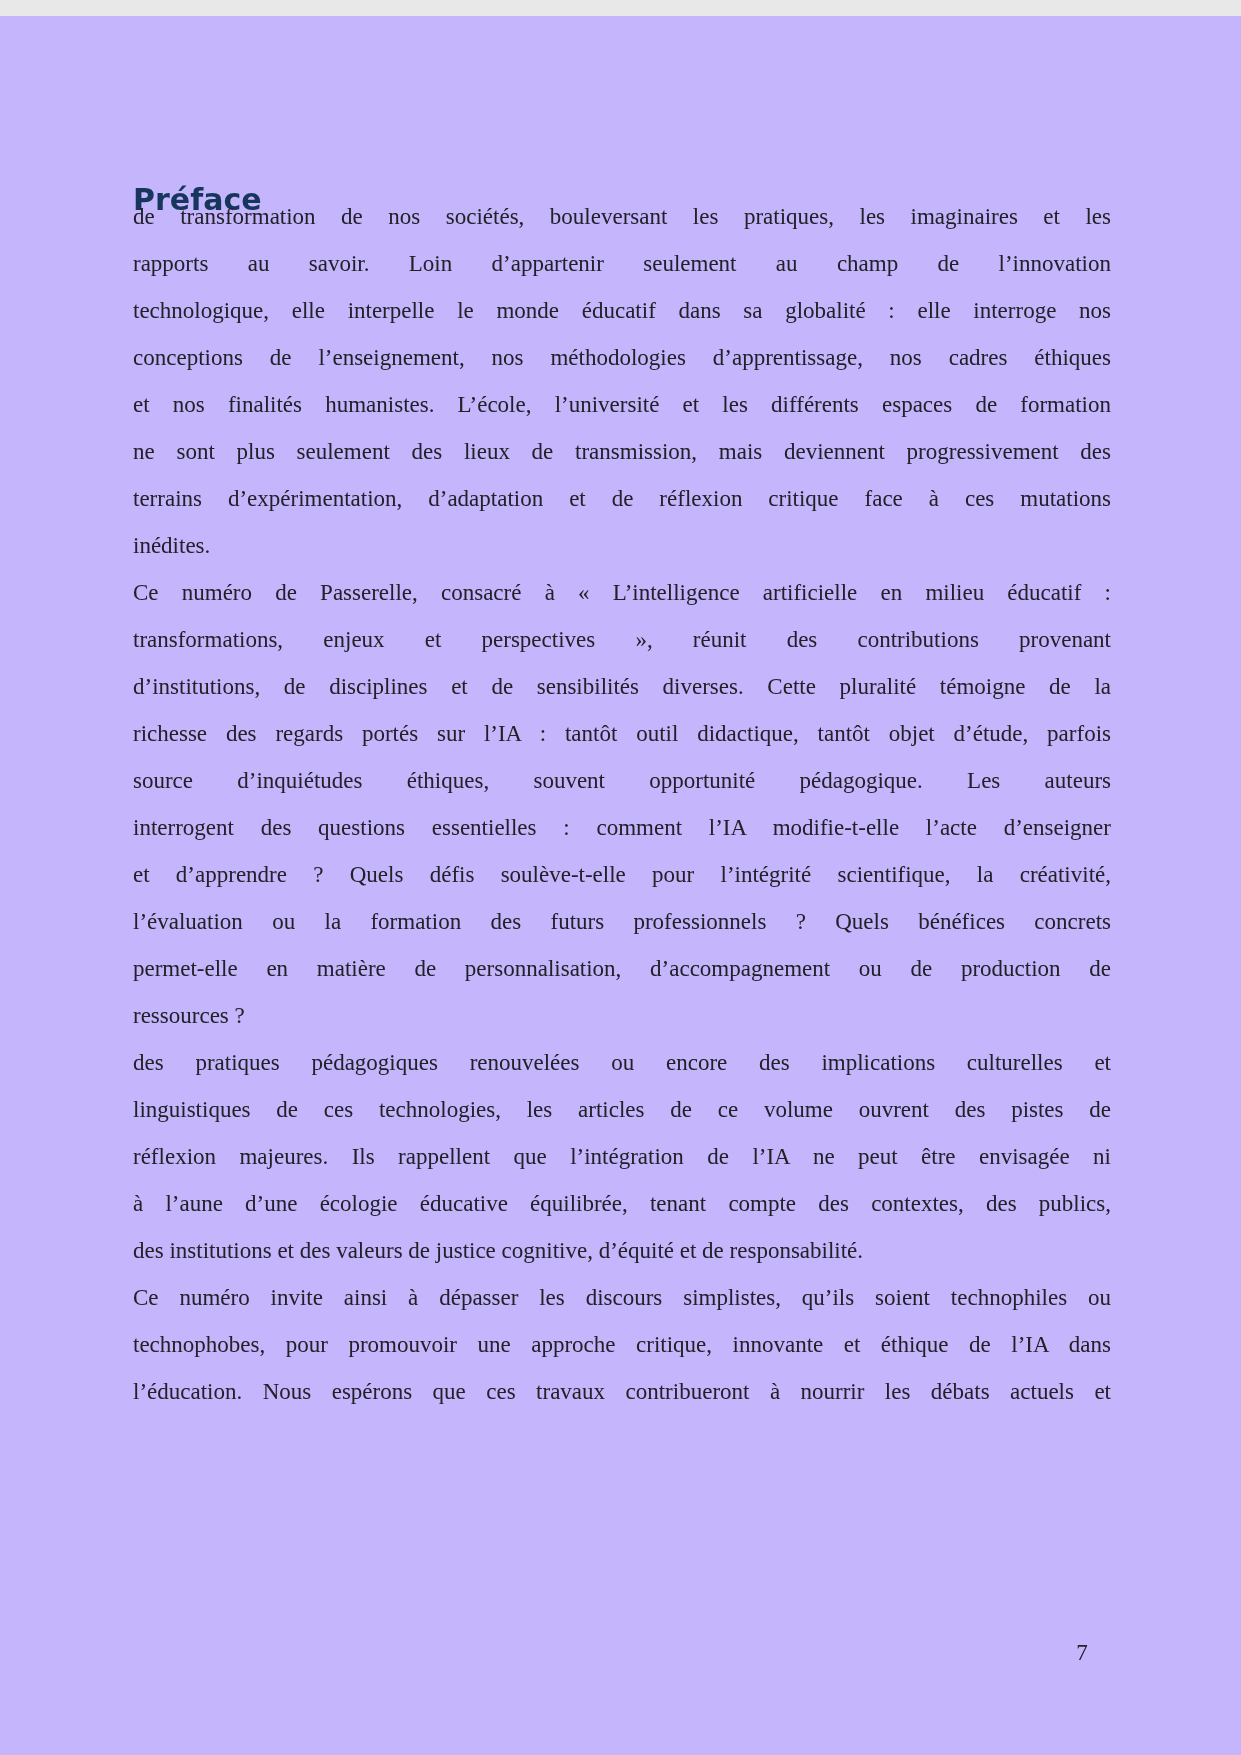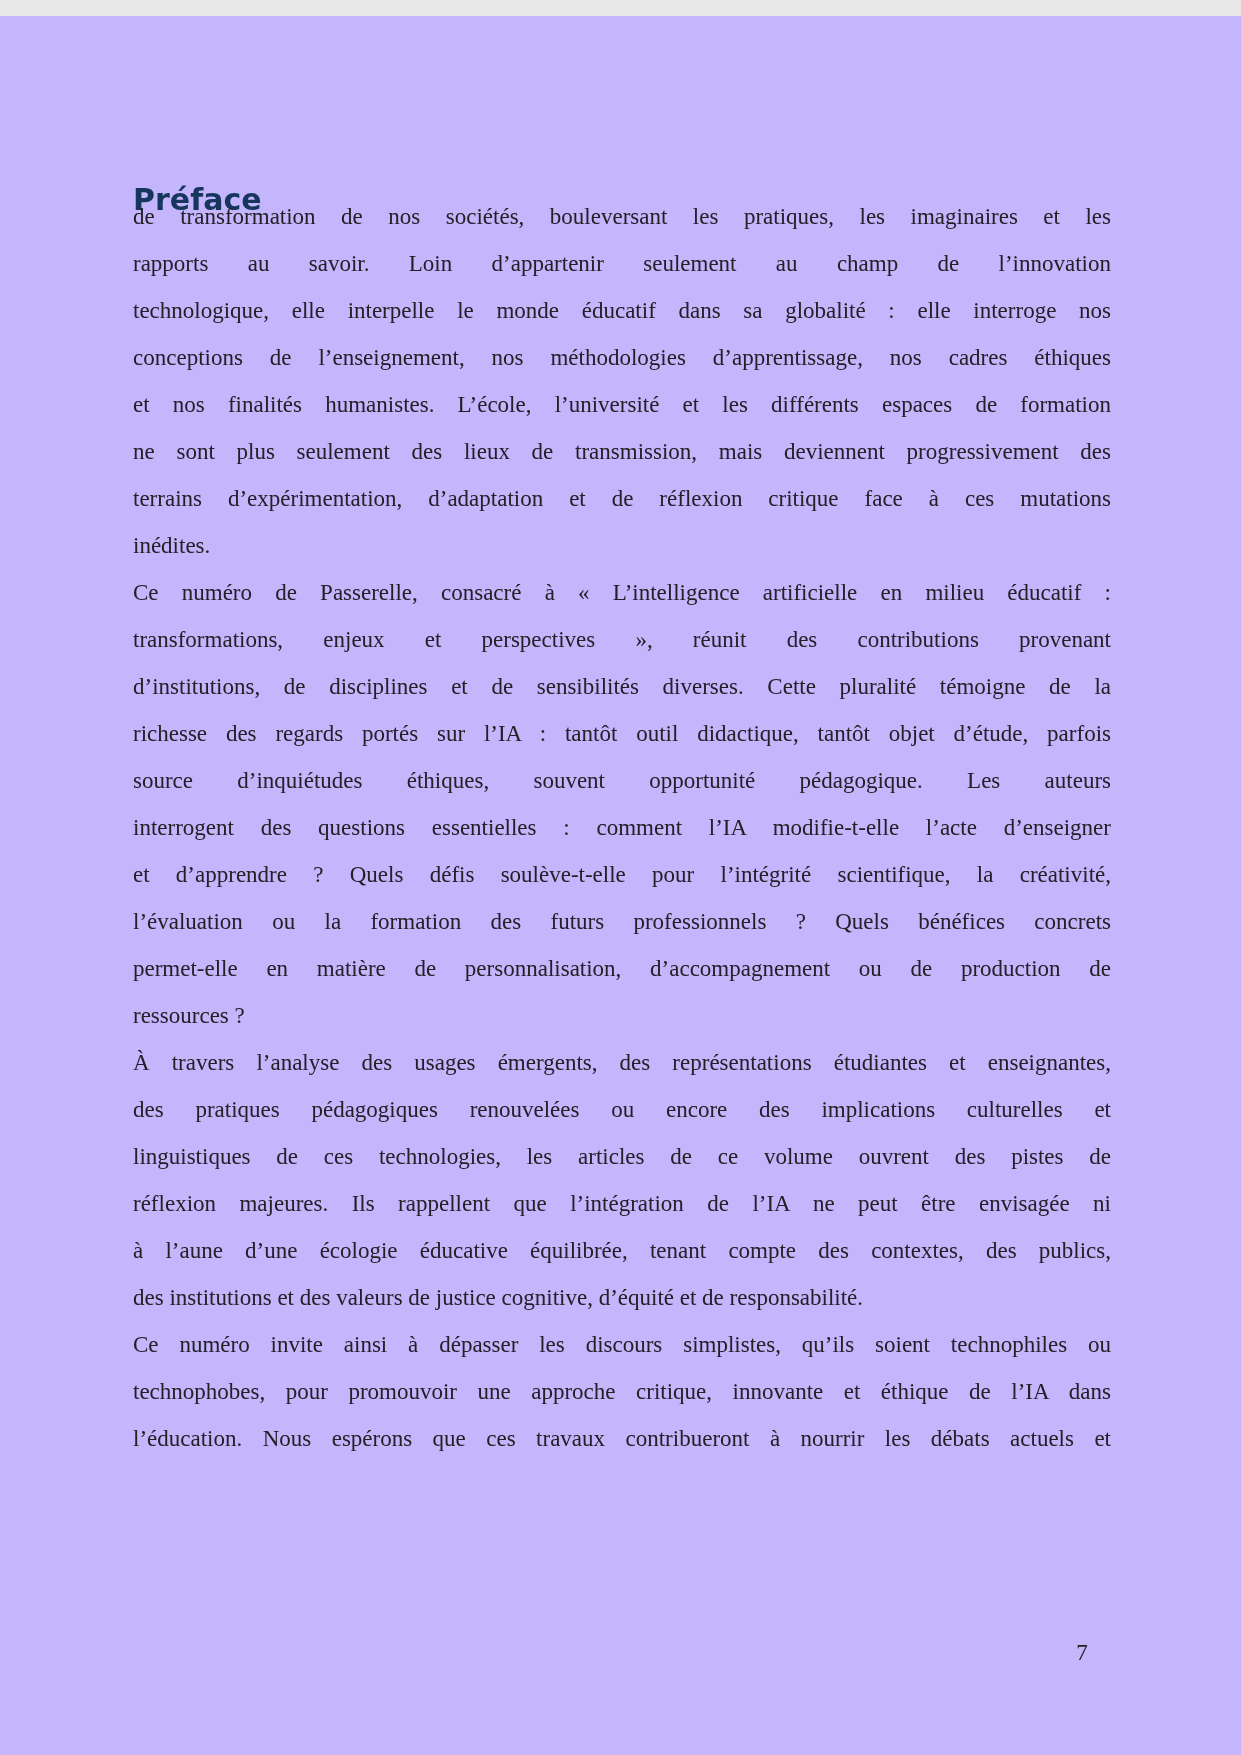--- a/index.html
+++ b/index.html
@@ -79,21 +79,20 @@
         <div class="line"><span class="seg">d’institutions, de disciplines et de sensibilités diverses. Cette pluralité témoigne de la</span></div>
         <div class="line"><span class="seg">richesse des regards portés sur l’IA : tantôt outil didactique, tantôt objet d’étude, parfois</span></div>
         <div class="line"><span class="seg">source d’inquiétudes éthiques, souvent opportunité pédagogique. Les auteurs</span></div>
         <div class="line"><span class="seg">interrogent des questions essentielles : comment l’IA modifie-t-elle l’acte d’enseigner</span></div>
         <div class="line"><span class="seg">et d’apprendre ? Quels défis soulève-t-elle pour l’intégrité scientifique, la créativité,</span></div>
         <div class="line"><span class="seg">l’évaluation ou la formation des futurs professionnels ? Quels bénéfices concrets</span></div>
         <div class="line"><span class="seg">permet-elle en matière de personnalisation, d’accompagnement ou de production de</span></div>
         <div class="line last"><span class="seg">ressources ?</span></div>
       </div>
       <div class="paragraph">
-        <div class="line"><span class="seg">À travers l’analyse des usages émergents, des représentations étudiantes et enseignantes,</span></div>
         <div class="line"><span class="seg">des pratiques pédagogiques renouvelées ou encore des implications culturelles et</span></div>
         <div class="line"><span class="seg">linguistiques de ces technologies, les articles de ce volume ouvrent des pistes de</span></div>
         <div class="line"><span class="seg">réflexion majeures. Ils rappellent que l’intégration de l’IA ne peut être envisagée ni</span></div>
         <div class="line"><span class="seg">à l’aune d’une écologie éducative équilibrée, tenant compte des contextes, des publics,</span></div>
         <div class="line last"><span class="seg">des institutions et des valeurs de justice cognitive, d’équité et de responsabilité.</span></div>
       </div>
       <div class="paragraph">
         <div class="line"><span class="seg">Ce numéro invite ainsi à dépasser les discours simplistes, qu’ils soient technophiles ou</span></div>
         <div class="line"><span class="seg">technophobes, pour promouvoir une approche critique, innovante et éthique de l’IA dans</span></div>
         <div class="line"><span class="seg">l’éducation. Nous espérons que ces travaux contribueront à nourrir les débats actuels et</span></div>

